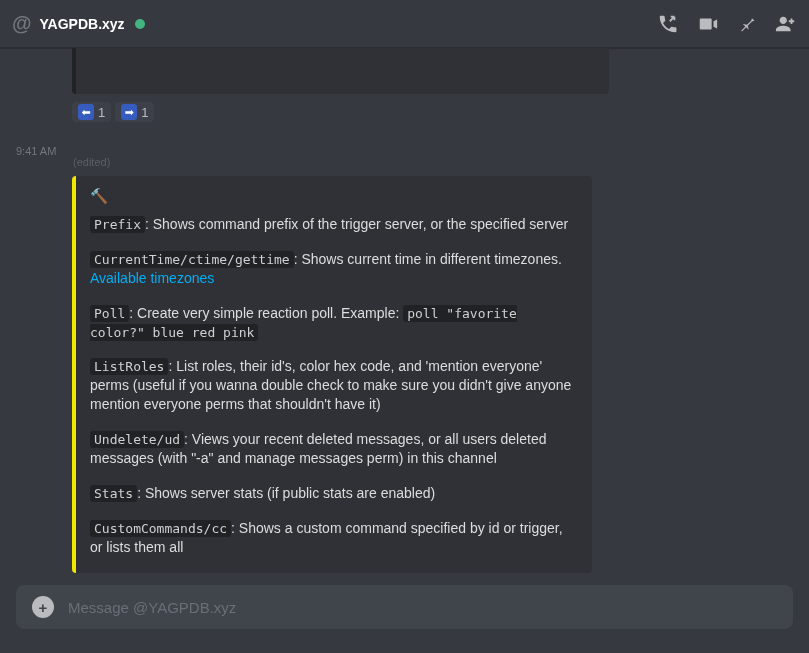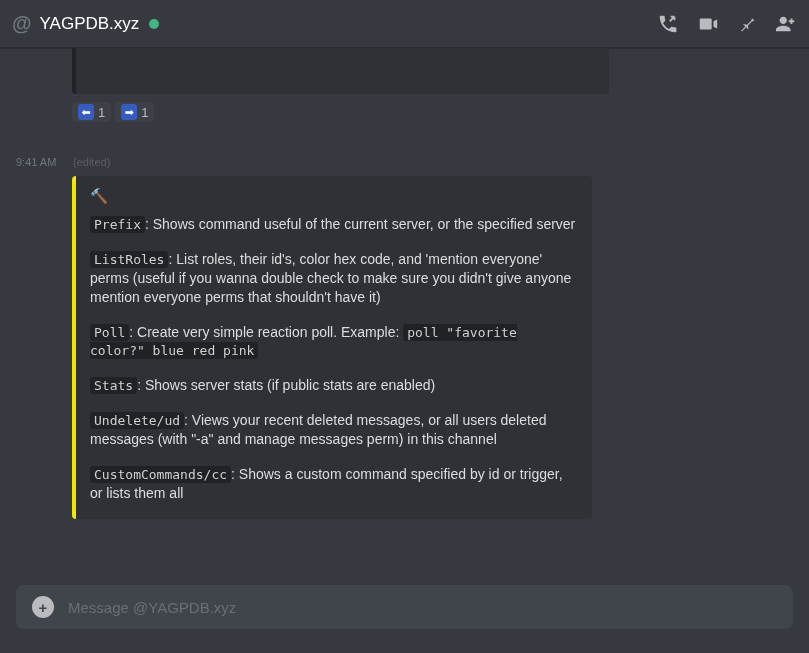--- a/index.html
+++ b/index.html
@@ -28,22 +28,22 @@
     align-items: center;
     gap: 8px;
   }
   .at-icon {
     color: #72767d;
     font-size: 20px;
     font-weight: 600;
   }
   .title {
     color: #fff;
-    font-weight: 400;
-    font-size: 17px;
+    font-weight: 700;
+    font-size: 14px;
     text-align: center;
   }
   .status-dot {
     width: 10px;
     height: 10px;
     border-radius: 50%;
     background: #43b581;
     margin-left: 2px;
   }
   .header-right {
@@ -93,21 +93,21 @@
   .reaction .emoji {
     width: 16px; height: 16px;
     background: #365cbd;
     border-radius: 3px;
     display:flex; align-items:center; justify-content:center;
     color:#fff; font-size:11px;
   }
   .time {
     position: absolute;
     left: 16px;
-    top: 108px;
+    top: 97px;
     font-size: 11px;
     color: #72767d;
   }
   .edited {
     position: absolute;
     left: 73px;
     top: 108px;
     font-size: 11px;
     color: #5c5f66;
   }
@@ -233,33 +233,36 @@
 
   <div class="time">9:41 AM</div>
   <div class="edited">(edited)</div>
 
   <div class="embed">
     <div class="embed-title">
       <span>🔨</span>
     </div>
 
     <div class="cmd-row">
-      <span class="code">Prefix</span><span>: Shows command useful of the current server, or the specified server</span>
+      <span class="code">Prefix</span><span>: Shows command prefix of the trigger server, or the specified server</span>
+    </div>
+    <div class="cmd-row">
+      <span class="code">CurrentTime/ctime/gettime</span><span>: Shows current time in different timezones. </span><span class="link">Available timezones</span>
+    </div>
+    <div class="cmd-row">
+      <span class="code">Poll</span><span>: Create very simple reaction poll. Example: </span><span class="code">poll "favorite color?" blue red pink</span>
     </div>
     <div class="cmd-row">
       <span class="code">ListRoles</span><span>: List roles, their id's, color hex code, and 'mention everyone' perms (useful if you wanna double check to make sure you didn't give anyone mention everyone perms that shouldn't have it)</span>
     </div>
     <div class="cmd-row">
-      <span class="code">Poll</span><span>: Create very simple reaction poll. Example: </span><span class="code">poll "favorite color?" blue red pink</span>
+      <span class="code">Undelete/ud</span><span>: Views your recent deleted messages, or all users deleted messages (with "-a" and manage messages perm) in this channel</span>
     </div>
     <div class="cmd-row">
       <span class="code">Stats</span><span>: Shows server stats (if public stats are enabled)</span>
-    </div>
-    <div class="cmd-row">
-      <span class="code">Undelete/ud</span><span>: Views your recent deleted messages, or all users deleted messages (with "-a" and manage messages perm) in this channel</span>
     </div>
     <div class="cmd-row">
       <span class="code">CustomCommands/cc</span><span>: Shows a custom command specified by id or trigger, or lists them all</span>
     </div>
 
   </div>
 </div>
 
 <div class="input-area">
   <div class="input-box">

